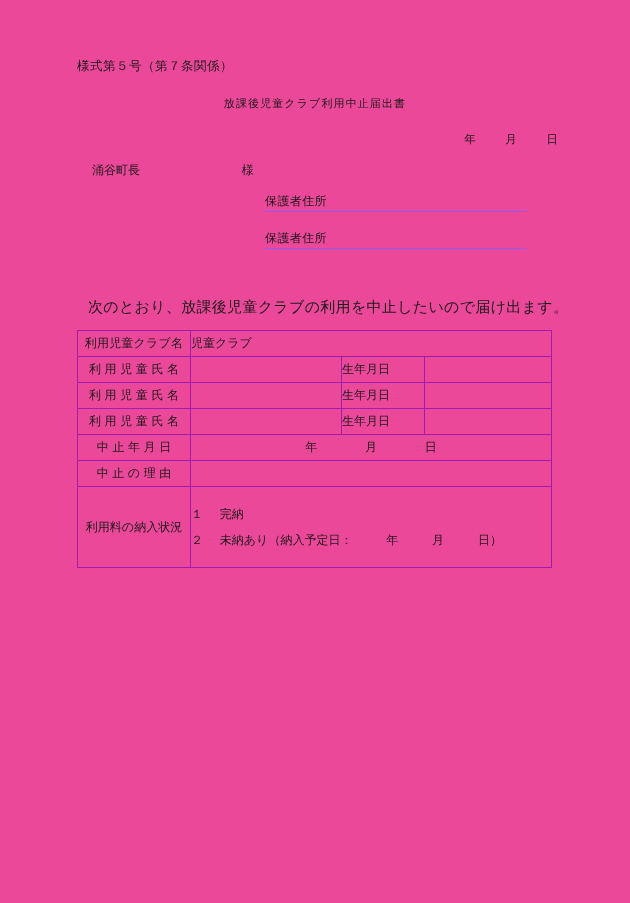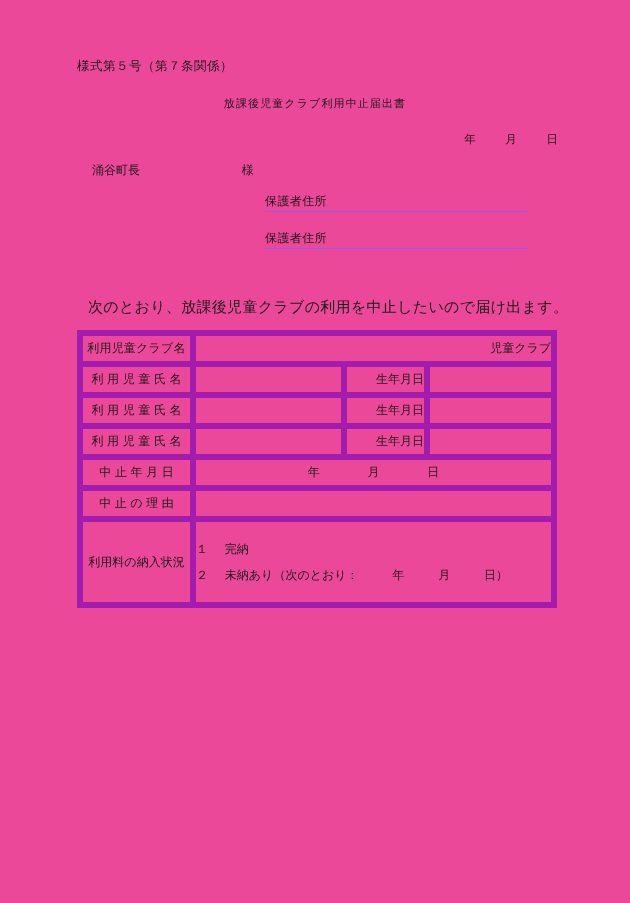--- a/index.html
+++ b/index.html
@@ -105,21 +105,21 @@
   
   .form-table {
     position: absolute;
     left: 77px;
     top: 330px;
     width: 474px;
     border-collapse: collapse;
     table-layout: fixed;
   }
   .form-table td {
-    border: 6px solid #a21caf;
+    border: 1px solid #a21caf;
     font-size: 12px;
     padding: 0;
     vertical-align: middle;
   }
   .col-label   { width: 113px; }
   .col-mid     { width: 151px; }
   .col-dob-lbl { width: 83px;  }
   .col-dob-val { width: 127px; }
 
   .cell-label {
@@ -130,21 +130,21 @@
   .cell-label .spread {
     display: inline-block;
     letter-spacing: 3.6px;
     text-indent: 3.6px;
   }
   .cell-label .tight {
     display: inline-block;
     letter-spacing: 0.2px;
   }
   .cell-center {
-    text-align: right;
+    text-align: left;
     height: 25px;
     margin-top: 34px;
   }
   .cell-blank { height: 25px; }
 
   .date-cell {
     text-align: center;
     height: 25px;
     white-space: nowrap;
   }
@@ -267,21 +267,21 @@
         <td class="payment-label">
           <span class="tight">利用料の納入状況</span>
         </td>
         <td class="payment-options" colspan="3">
           <div class="pay-opt">
             <span class="num">１</span>
             <span>完納</span>
           </div>
           <div class="pay-opt">
             <span class="num">２</span>
-            <span>未納あり（次のとおり：</span>
+            <span>未納あり（納入予定日：</span>
             <span class="sched-unit">年</span>
             <span class="sched-unit">月</span>
             <span class="sched-unit">日）</span>
           </div>
         </td>
       </tr>
     </tbody>
   </table>
 
 </div>

